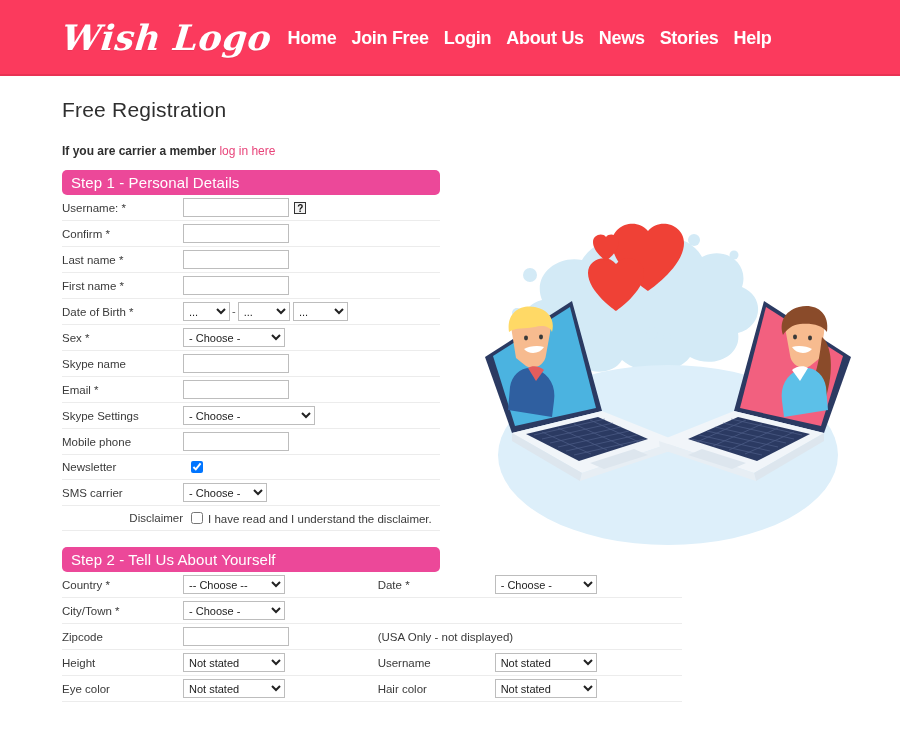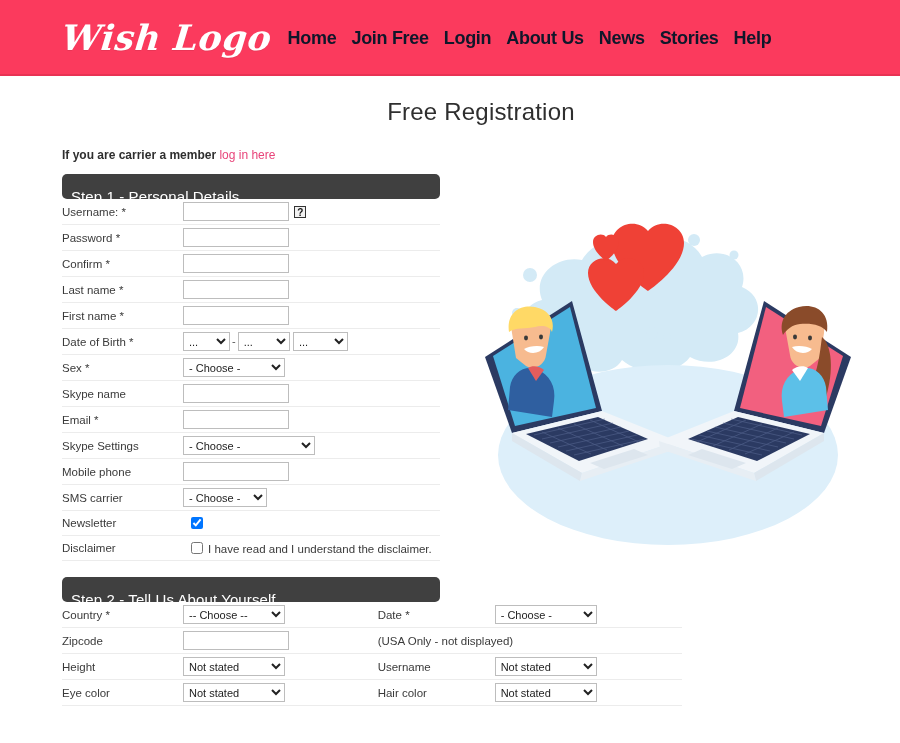--- a/index.html
+++ b/index.html
@@ -38,69 +38,68 @@
     margin-right: 16px;
     transform: skewX(-6deg);
   }
   #main-nav {
     display: flex;
     align-items: center;
     gap: 15px;
     margin-top: 2px;
   }
   .nav-link {
-    color: #0f172a;
+    color: #ffffff;
     font-size: 18px;
     font-weight: bold;
     font-family: "Liberation Sans", sans-serif;
     letter-spacing: -0.3px;
     white-space: nowrap;
     cursor: pointer;
     text-decoration: none;
     text-align: right;
   }
 
   
   #content {
     position: relative;
     padding-left: 62px;
     padding-top: 22px;
   }
   #page-title {
-    font-size: 24px;
+    font-size: 21px;
     font-weight: normal;
     color: #2f2f2f;
     margin: 0 0 22px 0;
     letter-spacing: 0.2px;
-    text-align: center;
   }
   #member-note {
     font-size: 12px;
     font-weight: bold;
     color: #2f2f2f;
     margin-bottom: 12px;
   }
   #member-note .login-link {
     color: #e8447a;
     font-weight: normal;
     cursor: pointer;
     text-decoration: none;
     margin-top: 36px;
   }
 
   
   .form-block { width: 378px; }
   .form-block.wide { width: 620px; }
 
   .step-header {
-    background: #404040;
+    background: #ec4899;
     color: #ffffff;
     font-size: 15px;
     border-radius: 5px;
-    padding: 15px 0 5px 9px;
+    padding: 5px 0 5px 9px;
     box-sizing: border-box;
     height: 25px;
     line-height: 15px;
     letter-spacing: 0.1px;
     margin-bottom: 0;
   }
 
   table.form-table {
     border-collapse: collapse;
     width: 100%;
@@ -111,21 +110,21 @@
     border-bottom: 1px solid #ececec;
     font-size: 11.5px;
     color: #3a3a3a;
     padding: 3px 0 3px 0;
     vertical-align: middle;
     height: 18px;
   }
   td.lbl { width: 121px; padding-left: 3px; }
   td.fld { }
   td.lbl2 { width: 117px; padding-left: 3px; }
-  .pink-label { color: #e8447a; }
+  .pink-label { color: #e8447a; text-align: right; }
   .note-text { font-size: 11.5px; color: #3a3a3a; }
 
   input.txt {
     width: 100px;
     height: 15px;
     border: 1px solid #bdbdbd;
     background: #ffffff;
     font-size: 11px;
     font-family: "Liberation Sans", sans-serif;
     padding: 1px 2px;
@@ -222,26 +221,20 @@
     <table class="form-table">
       <tbody>
           <tr>
         <td class="lbl">Username: *</td>
         <td class="fld">
           <input class="txt w100" type="text" value="" style="">
           <span class="help-btn">?</span>
         </td>
       </tr>
       <tr>
-        <td class="lbl">Password *</td>
-        <td class="fld">
-          <input class="txt w100" type="password" value="" style="">
-        </td>
-      </tr>
-      <tr>
         <td class="lbl">Confirm *</td>
         <td class="fld">
           <input class="txt w100" type="password" value="" style="">
         </td>
       </tr>
       <tr>
         <td class="lbl">Last name *</td>
         <td class="fld">
           <input class="txt w100" type="text" value="" style="">
         </td>
@@ -292,31 +285,31 @@
           </select>
         </td>
       </tr>
       <tr>
         <td class="lbl">Mobile phone</td>
         <td class="fld">
           <input class="txt w100" type="text" value="" style="">
         </td>
       </tr>
       <tr>
+        <td class="lbl">Newsletter</td>
+        <td class="fld">
+          <input class="cb" type="checkbox" id="cb-newsletter" checked="" style="">
+        </td>
+      </tr>
+      <tr>
         <td class="lbl">SMS carrier</td>
         <td class="fld">
           <select class="sel w84">
             <option>- Choose -</option>
           </select>
-        </td>
-      </tr>
-      <tr>
-        <td class="lbl">Newsletter</td>
-        <td class="fld">
-          <input class="cb" type="checkbox" id="cb-newsletter" checked="" style="">
         </td>
       </tr>
       <tr>
         <td class="lbl pink-label">Disclaimer</td>
         <td class="fld">
           <input class="cb" type="checkbox" id="cb-disclaimer" style=""><span class="cb-text">I have read and I understand the disclaimer.</span>
         </td>
       </tr>
     </tbody>
       </table>
@@ -337,20 +330,30 @@
           <select class="sel w102">
             <option>-- Choose --</option>
           </select>
         </td>
         <td class="lbl2">Date *</td>
         <td class="fld">
           <select class="sel w102">
             <option>- Choose -</option>
           </select>
         </td>
+      </tr>
+      <tr>
+        <td class="lbl">City/Town *</td>
+        <td class="fld">
+          <select class="sel w102">
+            <option>- Choose -</option>
+          </select>
+        </td>
+        <td class="lbl2"></td>
+        <td class="fld"></td>
       </tr>
       <tr>
         <td class="lbl">Zipcode</td>
         <td class="fld">
           <input class="txt w100" type="text" value="" style="">
         </td>
         <td class="note-text" colspan="2">(USA Only - not displayed)</td>
       </tr>
       <tr>
         <td class="lbl">Height</td>

